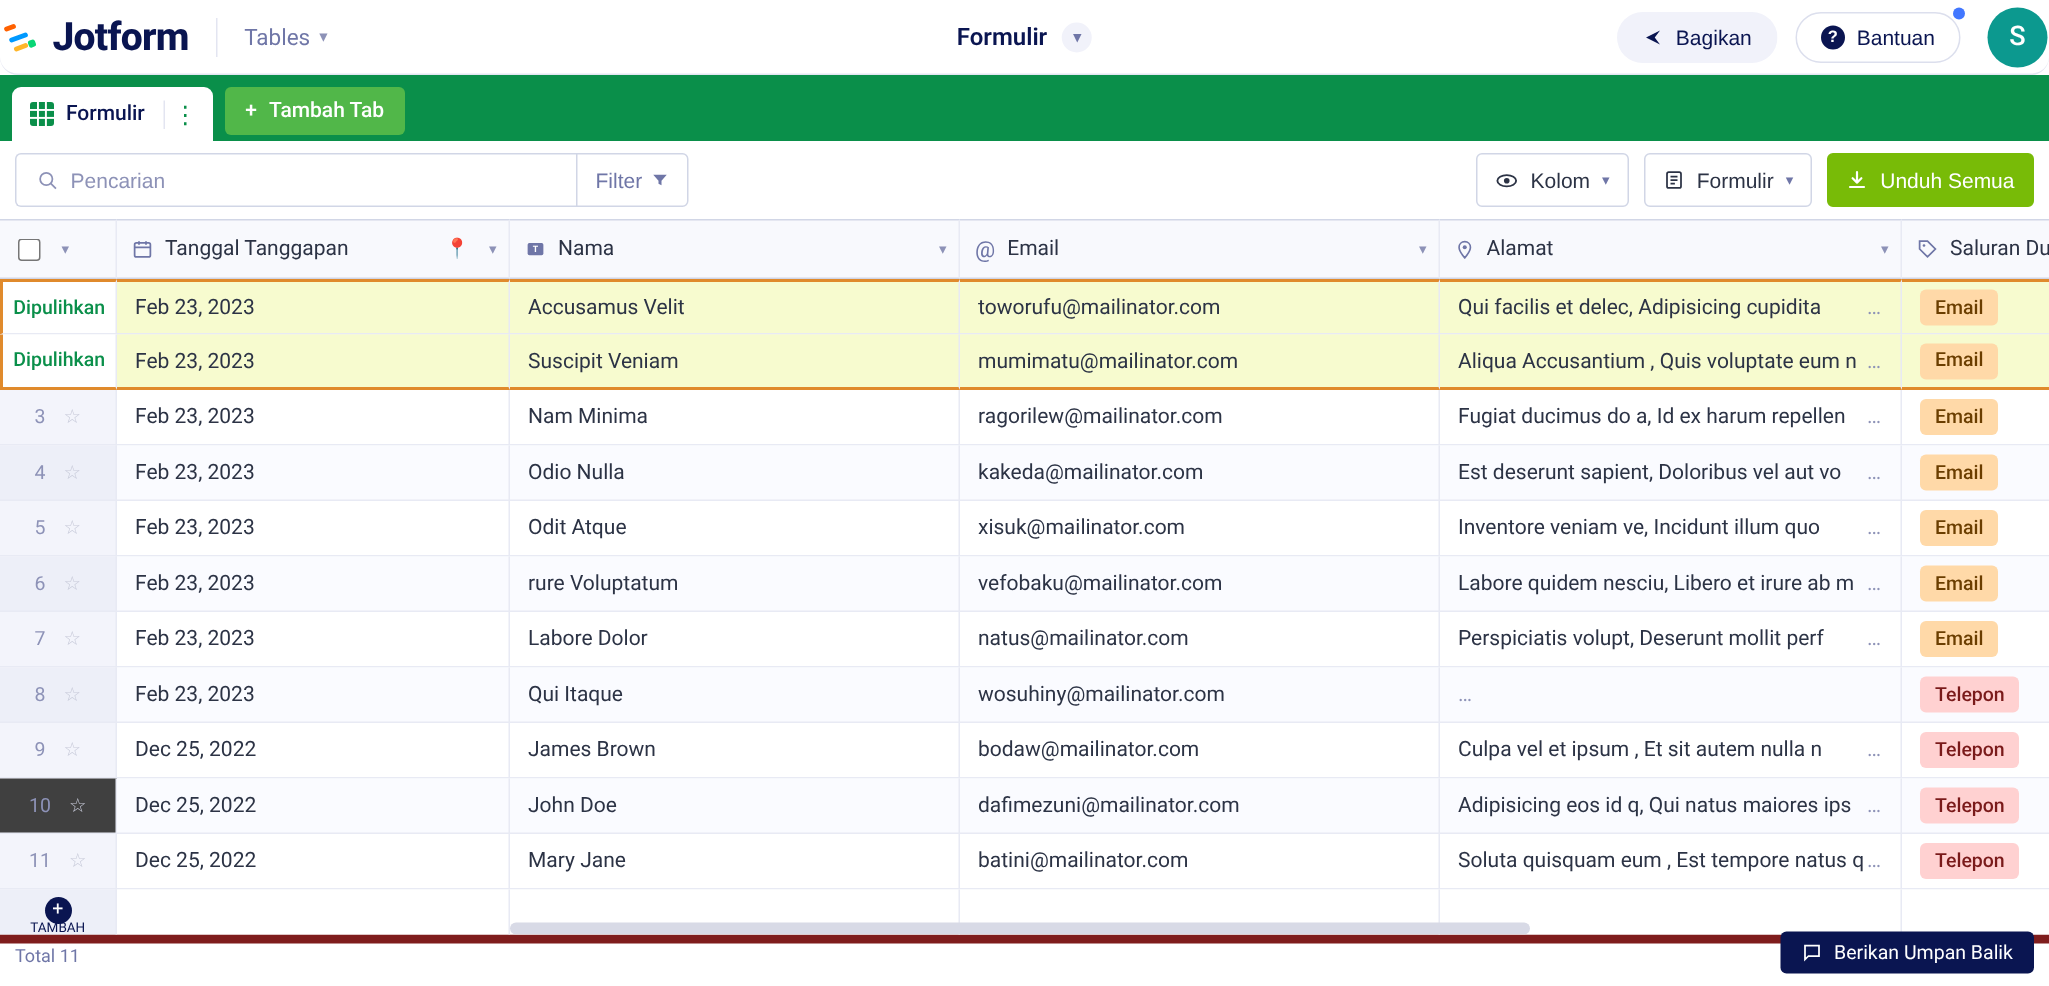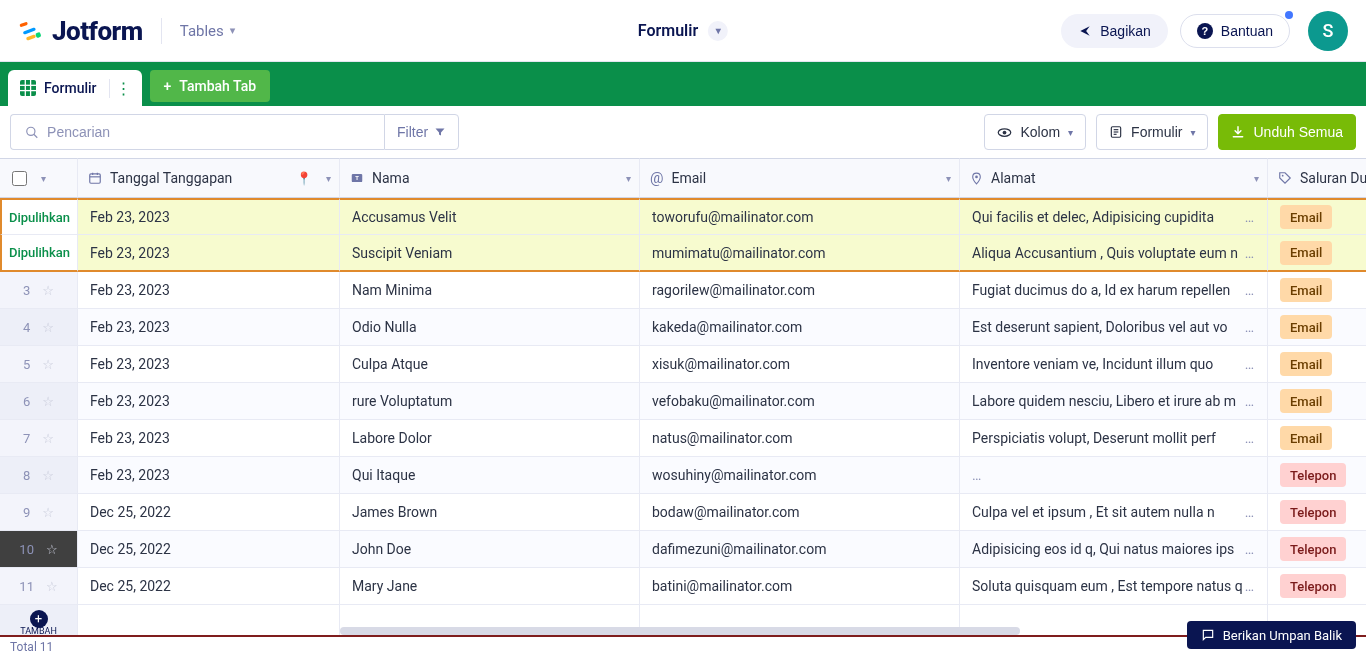--- a/index.html
+++ b/index.html
@@ -11,24 +11,25 @@
     width: 1366px;
     height: 657px;
     overflow: hidden;
     position: relative;
   }
 
   
   .topbar {
     display: flex;
     align-items: center;
-    height: 62px;
-    padding: 0 18px;
+    height: 50px;
+    padding: 0 1px;
     border-bottom: 1px solid #e3e5f1;
     position: relative;
+    border-radius: 12px;
   }
   .logo {
     display: flex;
     align-items: center;
     gap: 8px;
   }
   .logo-mark {
     width: 26px; height: 26px;
   }
   .logo-text {
@@ -313,21 +314,21 @@
     bottom: 0;
     width: 680px;
     height: 8px;
     background: #d8dae6;
     border-radius: 4px;
   }
 
   
   .footer {
     height: 22px;
-    border-top: 2px solid #7f1d1d;
+    border-top: 6px solid #7f1d1d;
     display: flex; align-items: center;
     padding: 0 10px;
     font-size: 12px;
     color: #6f76a7;
   }
   .feedback-btn {
     position: absolute;
     right: 10px;
     bottom: 8px;
     background: #0a1551;
@@ -552,21 +553,21 @@
         <span style="color:#8d92b7;letter-spacing:1px">…</span>
       </div>
       <div class="cell alt-bg" style="background: rgb(250, 251, 255);">
         <span class="chip chip-email">Email</span>
       </div>
       <div class="cell leading">
         <span>5</span> 
         <span class="star">☆</span>
       </div>
       <div class="cell">Feb 23, 2023</div>
-      <div class="cell">Culpa Atque</div>
+      <div class="cell">Odit Atque</div>
       <div class="cell">xisuk@mailinator.com</div>
       <div class="cell">
         <span style="overflow:hidden;text-overflow:ellipsis;flex:1">Inventore veniam ve, Incidunt illum quo</span>
         <span style="color:#8d92b7;letter-spacing:1px">…</span>
       </div>
       <div class="cell">
         <span class="chip chip-email">Email</span>
       </div>
       <div class="cell leading alt-bg" style="background: rgb(237, 239, 248);">
         <span>6</span> 

